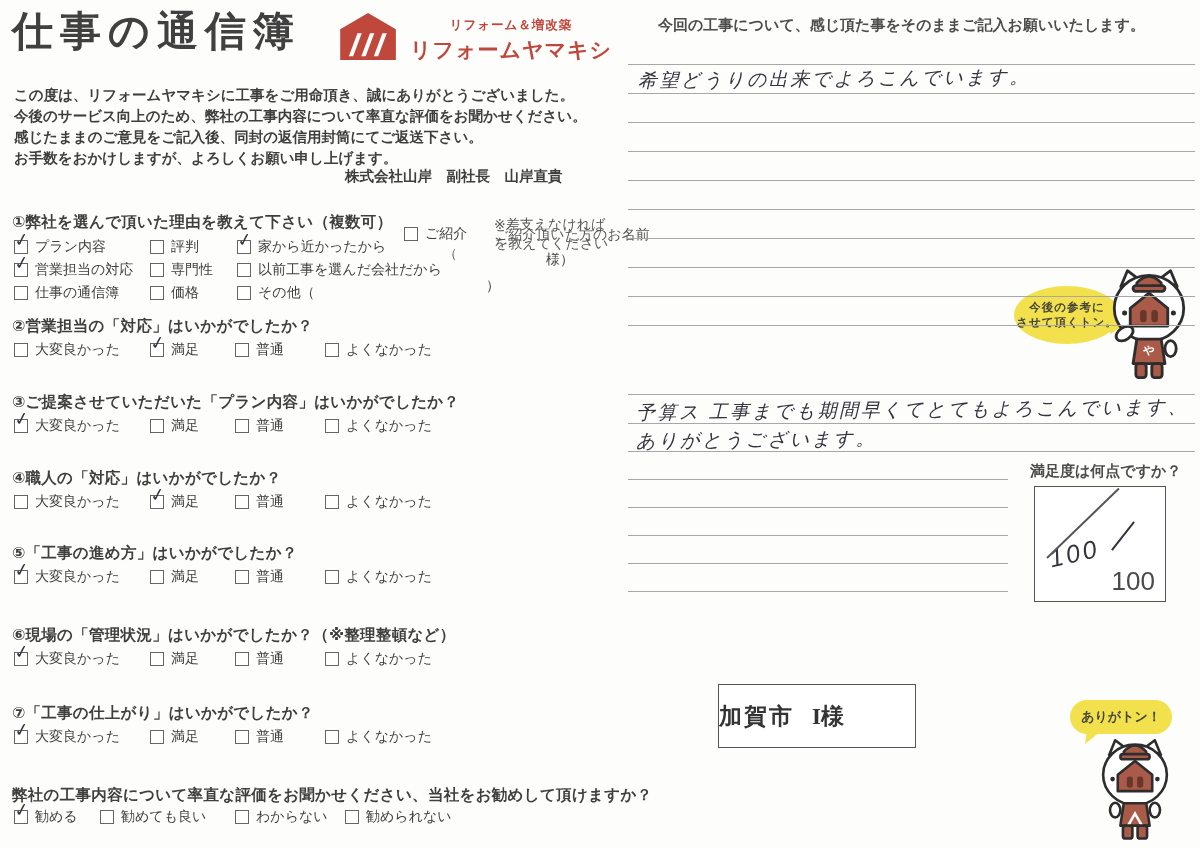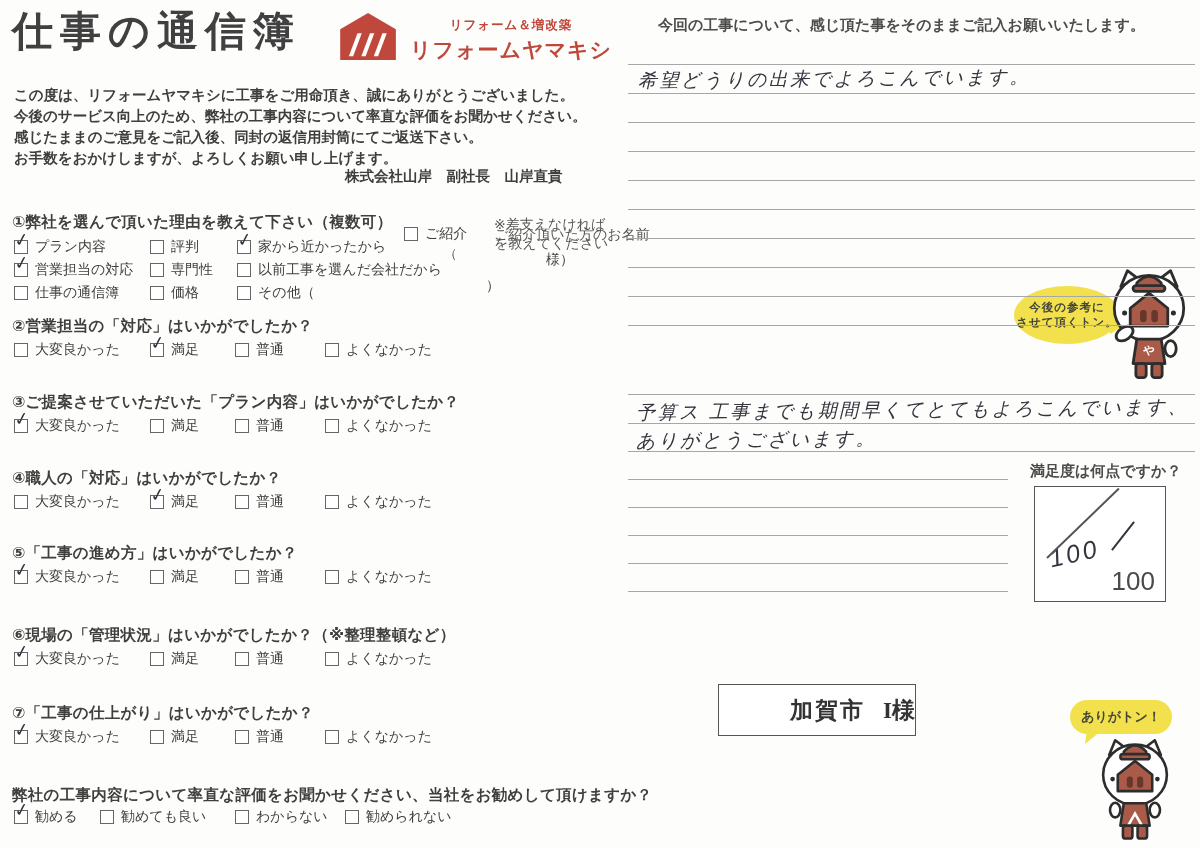--- a/index.html
+++ b/index.html
@@ -55,22 +55,22 @@
 
   .score-label{position:absolute;left:1030px;top:462px;font-size:15px;font-weight:600;color:#4c4c4c;}
   .score-box{position:absolute;left:1034px;top:486px;width:132px;height:116px;border:1.5px solid #555;background:#fff;}
   .score-hand{position:absolute;left:14px;top:52px;font-size:25px;font-style:italic;color:var(--pen);
     letter-spacing:3px;transform:rotate(-13deg);}
   .pen-slash{position:absolute;left:70px;top:48px;width:36px;height:2px;background:var(--pen);transform:rotate(-52deg);}
   .print-slash{position:absolute;left:12px;top:70px;width:100px;height:2px;background:#555;
     transform:rotate(-44deg);transform-origin:left center;}
   .score-max{position:absolute;right:10px;bottom:4px;font-size:26px;color:#4a4a4a;}
 
-  .name-box{position:absolute;left:718px;top:684px;width:198px;height:52px;border:1.5px solid #555;background:#fff;
-    display:flex;justify-content:flex-end;align-items:center;gap:18px;}
+  .name-box{position:absolute;left:718px;top:684px;width:198px;height:64px;border:1.5px solid #555;background:#fff;
+    display:flex;justify-content:flex-start;align-items:center;gap:18px;}
   .name-box .city{font-size:23px;font-weight:800;color:#333;letter-spacing:2px;}
   .name-box .nm{font-size:23px;font-weight:800;color:#333;font-family:"Liberation Serif","DejaVu Serif",serif;}
 </style>
 </head>
 <body>
 
 <div id="sheet">
 
   <div class="page-title">仕事の通信簿</div>
   <div class="logo">

